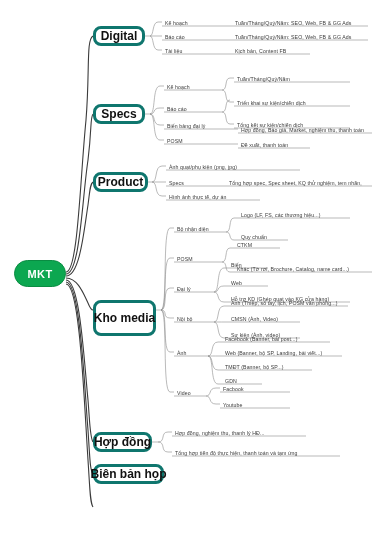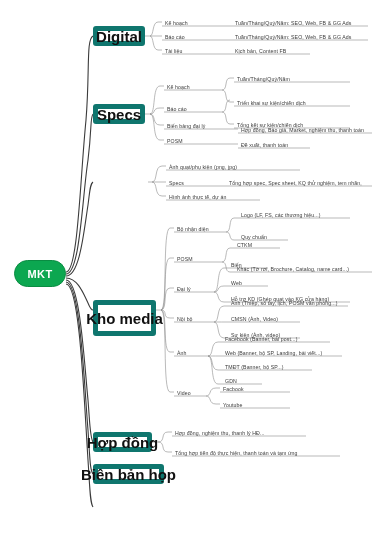--- a/index.html
+++ b/index.html
@@ -21,23 +21,23 @@
     color:#ffffff;
     font-size:11px;
     font-weight:bold;
     letter-spacing:.4px;
     display:flex;align-items:center;justify-content:center;
   }
 
   
   .l1-node{
     background:#ffffff;
-    border:5px solid #0f766e;
-    border-radius:3px;
-    font-size:15px;
+    border:3px solid #0f766e;
+    border-radius:8px;
+    font-size:12px;
     font-weight:bold;
     color:#111111;
     display:flex;align-items:center;justify-content:center;
     padding:0 6px;
   }
 
   
   .l2-node{
     font-size:5.2px;
     color:#3a3a3a;
@@ -188,20 +188,23 @@
   <div class="node root-node" style="left:14px;top:260px;width:52px;height:27px;">
     <span>MKT</span>
   </div>
 
   <div class="node l1-node" style="left:93px;top:26px;width:52px;height:20px;">
     <span>Digital</span>
   </div>
   <div class="node l1-node" style="left:93px;top:104px;width:52px;height:20px;">
     <span>Specs</span>
   </div>
+  <div class="node l1-node" style="left:93px;top:172px;width:55px;height:20px;">
+    <span>Product</span>
+  </div>
   <div class="node l1-node" style="left:93px;top:300px;width:63px;height:36px;">
     <span>Kho media</span>
   </div>
   <div class="node l1-node" style="left:93px;top:464px;width:71px;height:20px;">
     <span>Biên bản họp</span>
   </div>
   <div class="node l1-node" style="left:93px;top:432px;width:59px;height:20px;">
     <span>Hợp đồng</span>
   </div>
 

